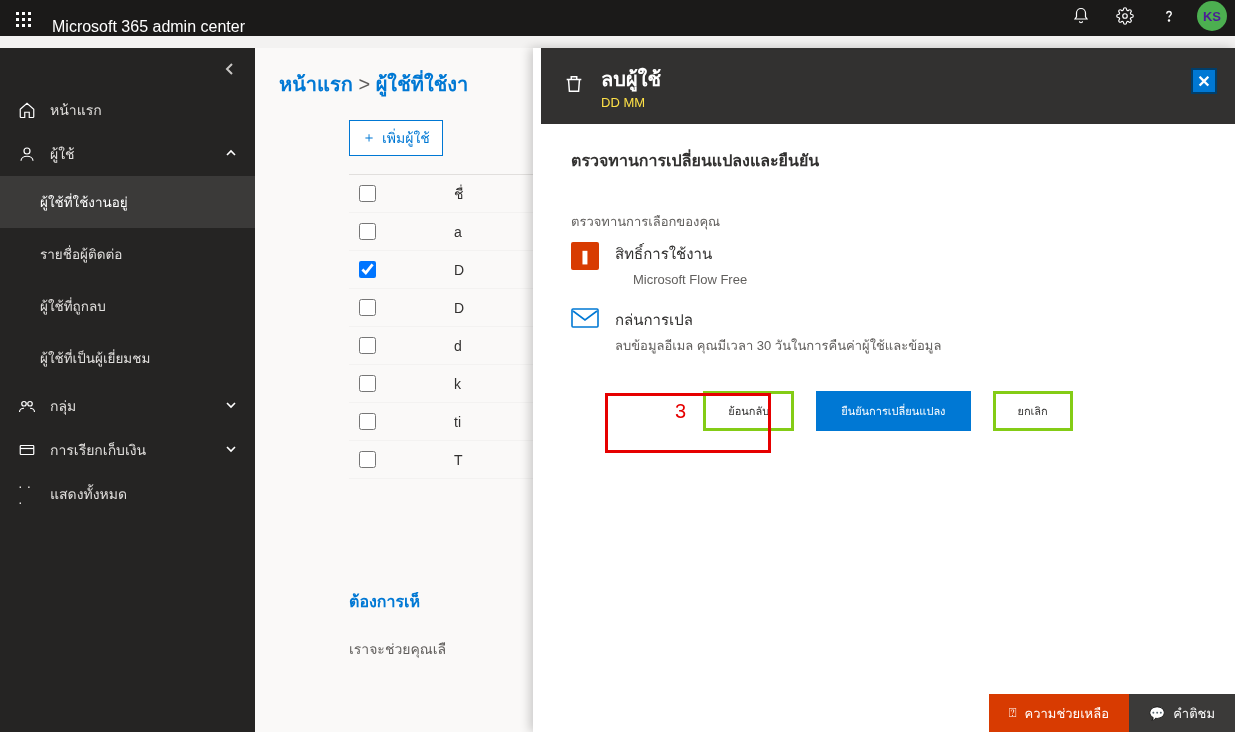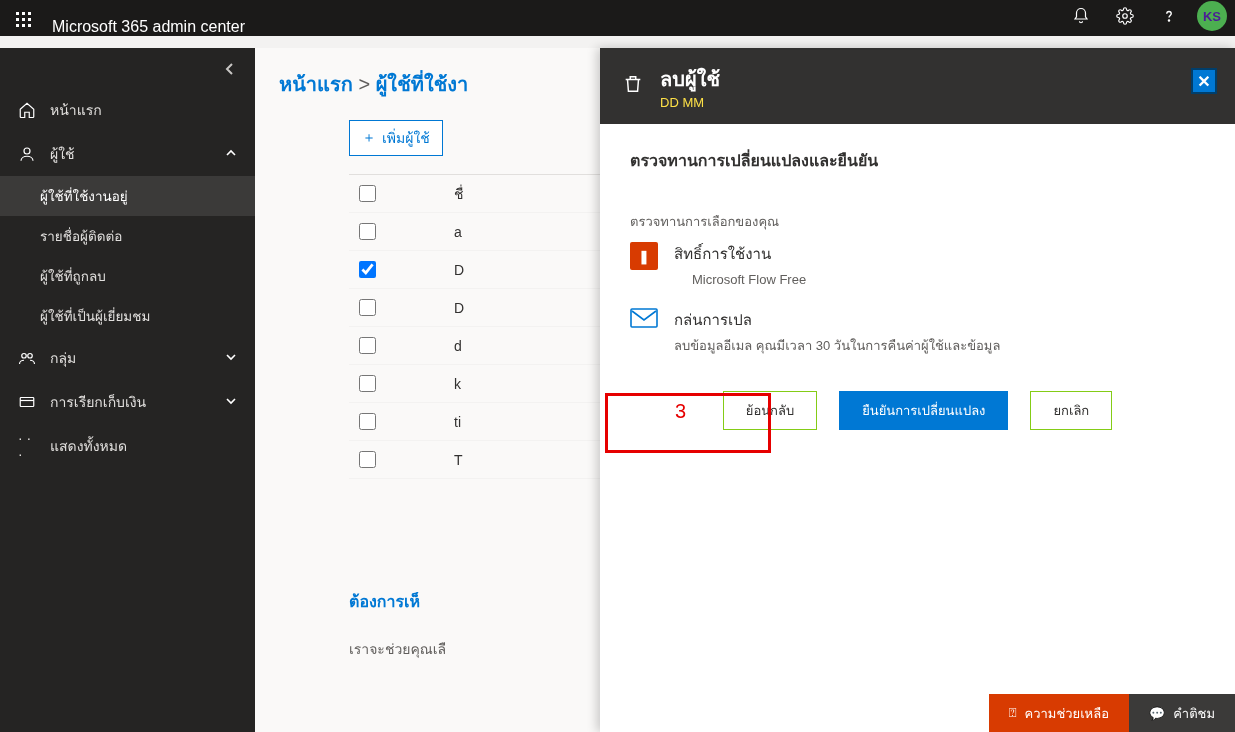--- a/index.html
+++ b/index.html
@@ -11,59 +11,59 @@
   .waffle svg { fill: #fff; }
   .header-title { margin-left: 12px; font-size: 16px; font-weight: 400; flex: 1; }
   .header-icons { display: flex; align-items: center; gap: 4px; }
   .header-icon { width: 40px; height: 40px; display: flex; align-items: center; justify-content: center; cursor: pointer; color:#fff; }
   .avatar { width: 30px; height: 30px; border-radius: 50%; background: #4caf50; color: #4c1d95; display:flex; align-items:center; justify-content:center; font-size:13px; font-weight:600; margin-left:4px;}
 
   
   .sidebar { position: absolute; top: 48px; left: 0; bottom: 0; width: 255px; background: #252423; color: #e1dfdd; padding-top: 14px; }
   .collapse-handle { text-align: right; padding: 0 20px 8px; cursor:pointer; color:#c8c6c4;}
   .nav-item { display:flex; align-items:center; height: 44px; padding: 0 18px; font-size:14px; cursor:pointer; gap:14px;}
-  .nav-item.sub { padding-left: 40px; height:40px; font-size:13.5px; }
+  .nav-item.sub { padding-left: 40px; height:52px; font-size:13.5px; }
   .nav-item .spacer { flex:1; }
   .nav-item.active { background: #3b3a39; color:#fff; }
   .nav-icon { width:18px; height:18px; display:inline-flex; align-items:center; justify-content:center; }
 
   
   .main { position:absolute; top:48px; left:255px; right:0; bottom:0; background:#faf9f8; padding: 20px 24px; overflow:hidden;}
   .breadcrumb { font-size: 20px; color:#0078d4; font-weight:600; margin-bottom:20px; }
   .breadcrumb .sep { color:#605e5c; font-weight:400;}
   .add-user-btn { display:inline-flex; align-items:center; gap:6px; border:1px solid #0078d4; color:#0078d4; background:#fff; padding: 6px 12px; font-size:14px; cursor:pointer; margin-bottom:18px; }
   .user-list { border-top:1px solid #e1dfdd; }
   .hdr-row,.row { display:flex; align-items:center; height:38px; gap:28px; padding-left:10px; border-bottom:1px solid #f3f2f1;}
   .hdr-row { font-size:14px; color:#323130; }
   input[type=checkbox] { width:17px; height:17px; }
   .row span.initial { font-size:14px; color:#323130; }
   .footer-text { margin-top:110px; }
   .footer-text .q { color:#0078d4; font-size:16px; font-weight:600;}
   .footer-text .s { color:#605e5c; font-size:14px; margin-top:24px;}
 
   
-  .panel { position:absolute; top:48px; right:0; bottom:0; width: 635px; background:#fff; box-shadow: -3px 0 10px rgba(0,0,0,.2); display:flex; flex-direction:column;}
+  .panel { position:absolute; top:48px; right:0; bottom:0; width: 702px; background:#fff; box-shadow: -3px 0 10px rgba(0,0,0,.2); display:flex; flex-direction:column;padding-left:8px;}
   .panel-header { background:#323130; color:#fff; height:76px; display:flex; align-items:center; padding: 0 22px; gap:16px; position:relative;}
   .trash { color:#fff; }
   .panel-title h2 { font-size:20px; font-weight:600;}
   .panel-title .sub { font-size:13px; color:#fde047;}
   .close-x { position:absolute; right:18px; top:20px; width:26px; height:26px; background:#0078d4; border:2px solid #003e6b; display:flex;align-items:center;justify-content:center; cursor:pointer; color:#fff; font-weight:bold; font-size:16px;}
   .panel-body { padding: 24px 30px; flex:1; overflow:auto;}
   .panel-body h3 { font-size:16px; font-weight:600; margin-bottom:38px; color:#323130;}
   .review-line { font-size:13px; color:#605e5c; margin-bottom:10px;}
   .section { display:flex; gap:16px; margin-top:10px; margin-bottom:18px;}
   .section .icon { width:28px; height:28px; flex:none; }
   .section .icon.office { background:#d83b01; border-radius:2px; display:flex;align-items:center;justify-content:center; color:#fff; font-weight:bold; font-size:13px;}
   .section .icon.mail svg { stroke:#0078d4; }
   .section-body .title { font-size:15px; color:#323130; margin-bottom:4px;}
   .section-body .desc { font-size:13px; color:#605e5c; line-height:1.5;}
   .section-body .indent { padding-left:18px;}
 
   .btn-row { display:flex; gap:22px; margin-top:36px; justify-content:center;}
-  .btn { border:1px solid #84cc16; background:#fff; color:#323130; padding:8px 22px; font-size:13px; cursor:pointer;}
+  .btn { border:3px solid #84cc16; background:#fff; color:#323130; padding:8px 22px; font-size:11px; cursor:pointer;}
   .btn.primary { background:#0078d4; color:#fff; border-color:#0078d4;}
   .annot { position:absolute; border:3px solid #e60000; width:166px; height:60px; left:605px; top:393px; z-index:50;}
   .annot-num { position:absolute; left:675px; top:400px; color:#e60000; font-size:20px; z-index:51;}
 
   
   .help-bar { position:absolute; right:0; bottom:0; height:38px; display:flex; z-index:40;}
   .help-bar .hb { display:flex; align-items:center; gap:8px; padding:0 20px; font-size:13px; color:#fff; cursor:pointer;}
   .hb.need { background:#d83b01;}
   .hb.fdbk { background:#3b3a39;}
 </style>

